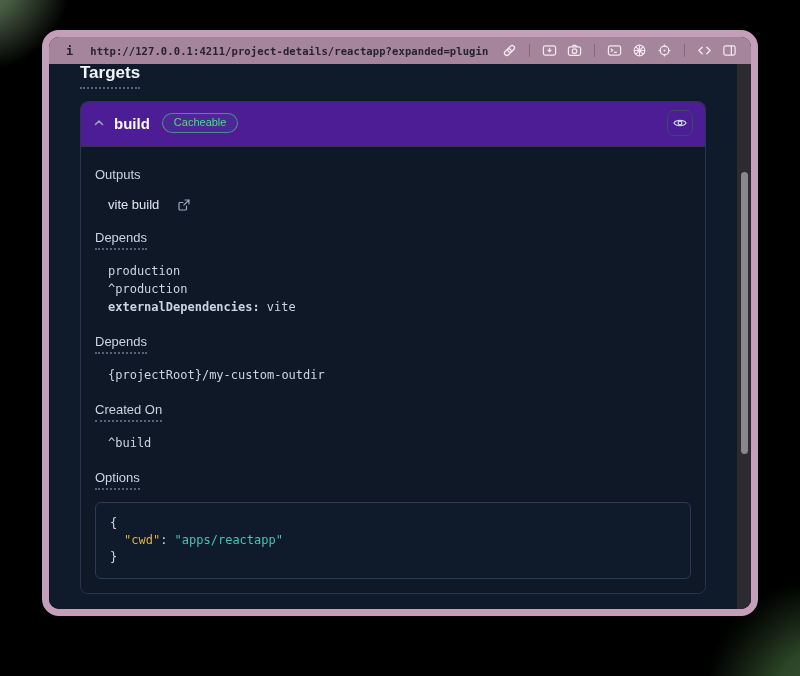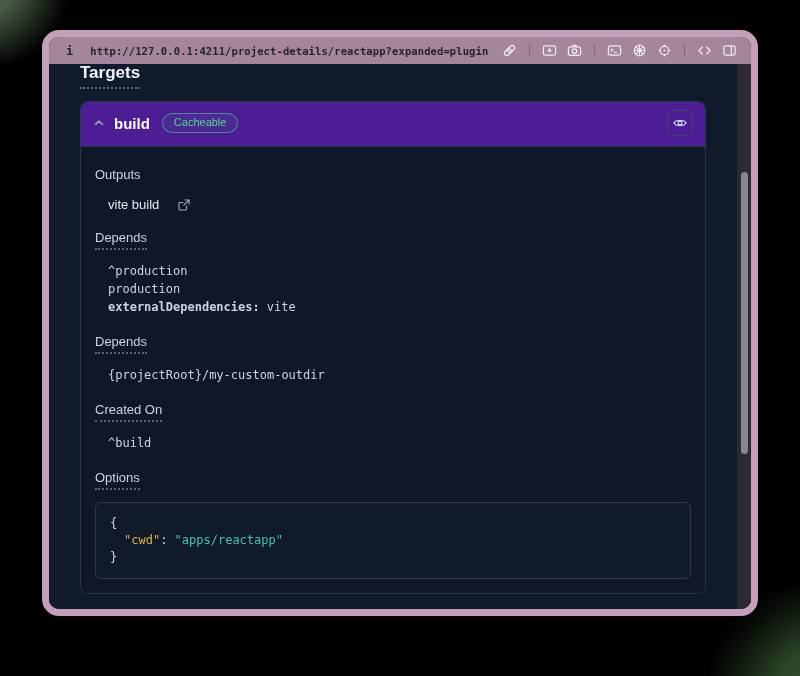--- a/index.html
+++ b/index.html
@@ -188,22 +188,22 @@
               <svg width="12" height="12" viewBox="0 0 12 12" fill="none" stroke="currentColor" stroke-width="1.2" stroke-linecap="round" stroke-linejoin="round">
                 <path d="M8.5 7v3a1 1 0 0 1-1 1H2a1 1 0 0 1-1-1V4.5a1 1 0 0 1 1-1h3"></path>
                   <path d="M7 1h4v4M11 1 5.8 6.2"></path>
               </svg>
             </span>
           </div>
         </div>
 
         <div class="section">
           <div class="section-label">Depends</div>
+          <div class="mono-item">production</div>
           <div class="mono-item">^production</div>
-          <div class="mono-item">production</div>
           <div class="mono-item"><span class="mono-key">externalDependencies:</span><span class="mono-val">vite</span></div>
         </div>
 
         <div class="section">
           <div class="section-label">Depends</div>
           <div class="mono-item">{projectRoot}/my-custom-outdir</div>
         </div>
 
         <div class="section">
           <div class="section-label">Created On</div>

